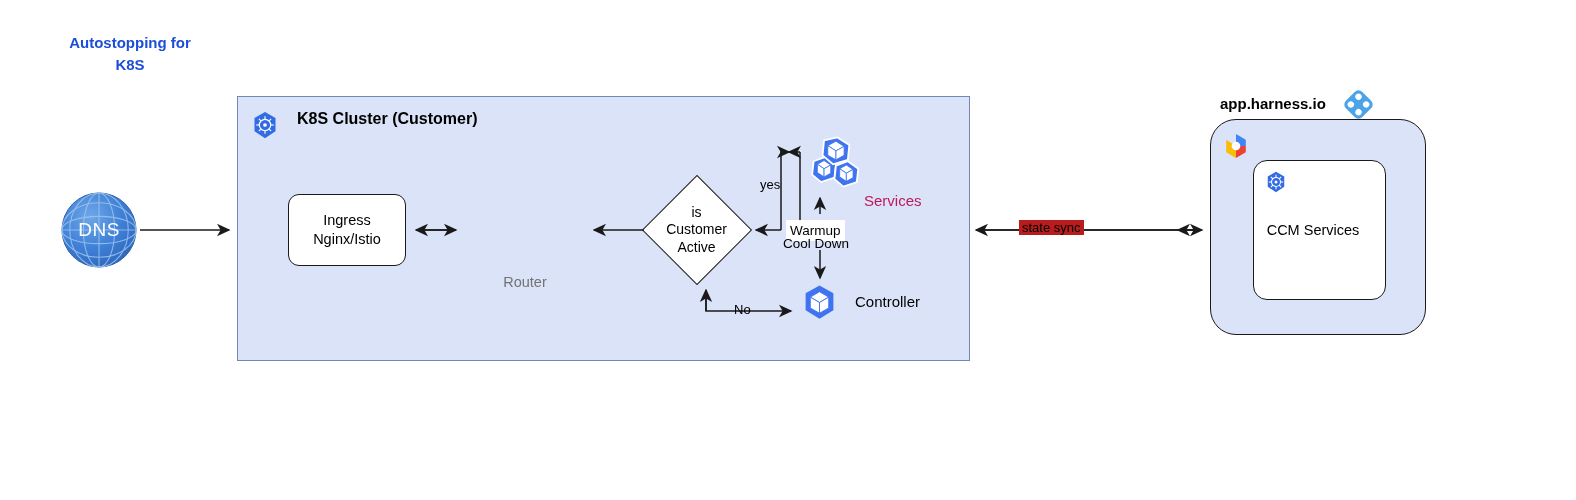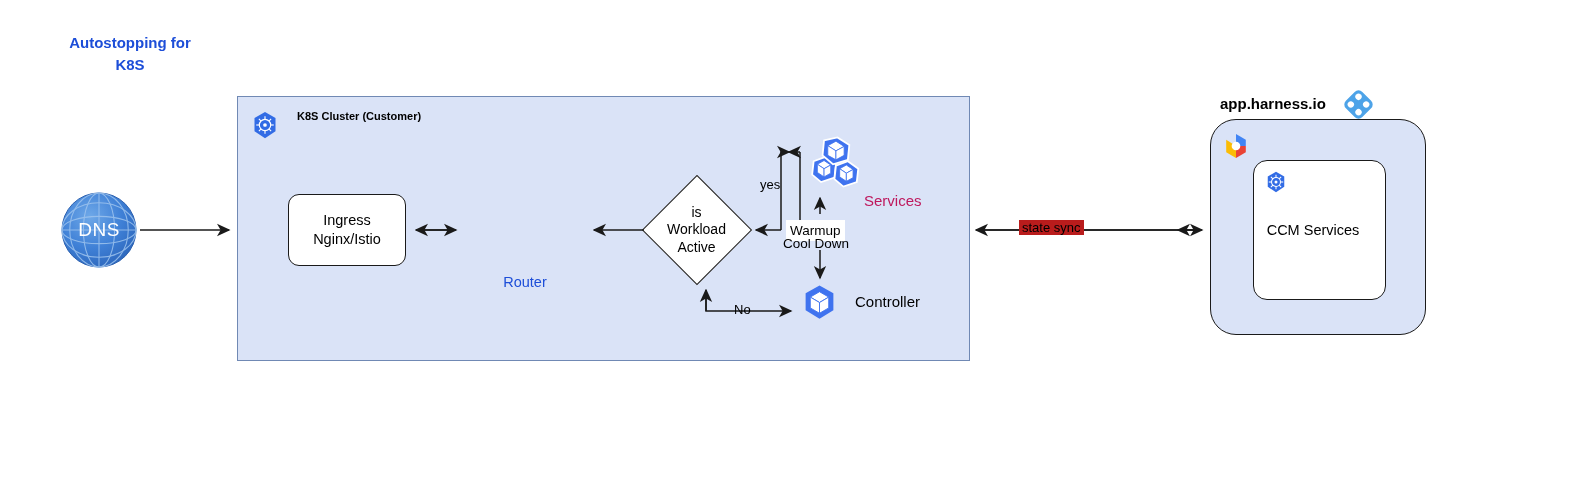--- a/index.html
+++ b/index.html
@@ -39,21 +39,21 @@
     top: 96px;
     width: 733px;
     height: 265px;
     background: #dae3f7;
     border: 1px solid #7089b4;
     box-sizing: border-box;
   }
   #k8s-cluster-title {
     left: 297px;
     top: 110px;
-    font-size: 11px;
+    font-size: 16px;
     font-weight: bold;
     color: #000000;
   }
 
   
   #dns-node {
     left: 60px;
     top: 191px;
     width: 78px;
     height: 78px;
@@ -81,21 +81,21 @@
     font-size: 14.5px;
     color: #000;
     line-height: 1.32;
     box-sizing: border-box;
     white-space: pre-line;
   }
   #ingress-box { left: 288px; top: 194px; width: 118px; height: 72px; }
   #envoy-box   { left: 466px; top: 194px; width: 118px; height: 72px; }
   #router-label {
     left: 466px; top: 274px; width: 118px;
-    text-align: center; font-size: 14.5px; color: #1d4ed8;
+    text-align: center; font-size: 14.5px; color: #737373;
   }
 
   
   #decision-node {
     left: 646px; top: 179px; width: 101px; height: 101px;
   }
   #decision-node .dia-shape {
     position: absolute;
     left: 11.5px; top: 11.5px;
     width: 78px; height: 78px;
@@ -230,21 +230,21 @@
   </div>
 
   <div class="abs node-box" id="ingress-box">Ingress
 Nginx/Istio</div>
 
   <div class="abs" id="router-label">Router</div>
 
   <div class="abs" id="decision-node">
     <div class="dia-shape"></div>
     <div id="decision-label">is
-Workload
+Customer
 Active</div>
   </div>
 
   <div class="abs" id="services-icon">
     <svg viewBox="0 0 88 78" width="66" height="58">
       <g stroke="#ffffff" stroke-width="2.4">
 
         <polygon points="22,34 38,28 52,38 50,56 32,62 20,52" fill="#3f73ef"></polygon>
 
         <polygon points="52,40 68,34 82,44 80,62 62,68 50,58" fill="#3f73ef"></polygon>

